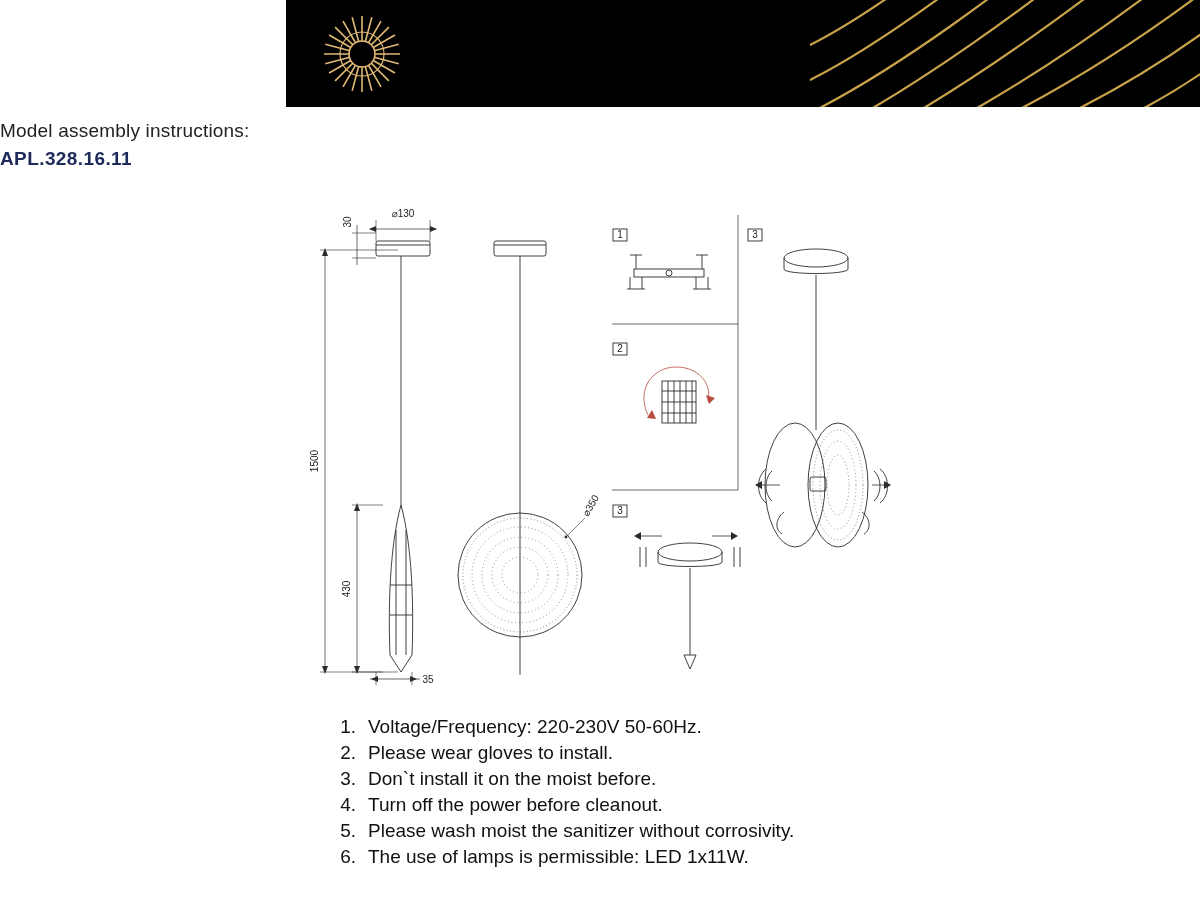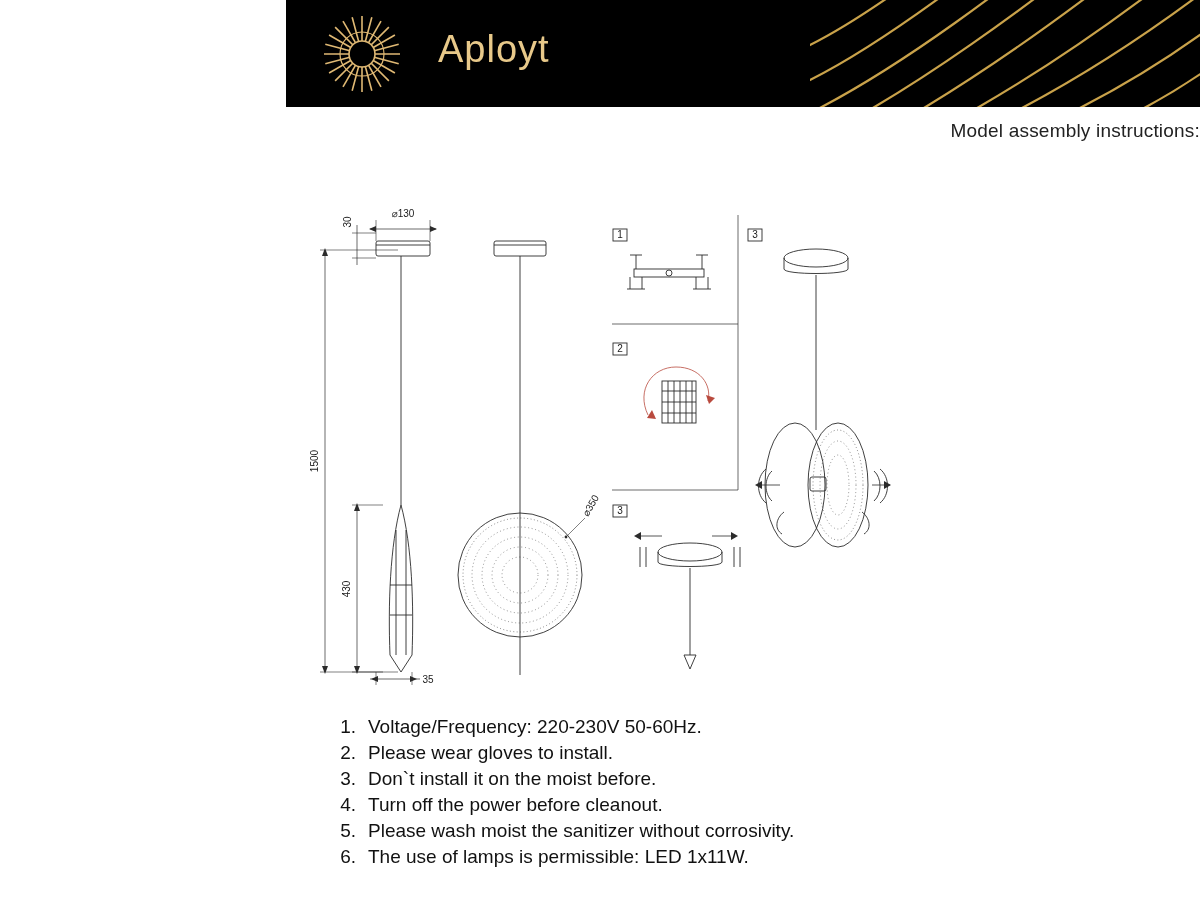--- a/index.html
+++ b/index.html
@@ -55,21 +55,21 @@
     width: 430px;
     height: 300px;
   }
 
   
   .title-block {
     position: absolute;
     left: 0;
     top: 120px;
     width: 1200px;
-    text-align: right;
+    text-align: left;
   }
   .title-line1 {
     font-size: 19px;
     color: #222;
     letter-spacing: 0.2px;
   }
   .title-line2 {
     font-size: 19px;
     color: #1d2a5a;
     font-weight: 700;
@@ -162,21 +162,20 @@
               <line x1="40" y1="40" x2="40" y2="78"></line>
               <line x1="40" y1="40" x2="2" y2="40"></line>
               <line x1="40" y1="40" x2="78" y2="40"></line>
             </g>
         </g>
         <circle cx="40" cy="40" r="22" fill="none" stroke="#e0b974" stroke-width="1.2"></circle>
         <circle cx="40" cy="40" r="13" fill="#000000" stroke="#e0b974" stroke-width="1.6"></circle>
       </svg>
     </div>
 
-    <div class="brand-name">Aployt</div>
 
     <div class="fan-deco">
       <svg width="430" height="300" viewBox="0 0 430 300">
         <g fill="none" stroke="#c9a24a" stroke-width="2.2" stroke-linecap="round">
           <path d="M20 290 C 120 250 250 180 420 40"></path>
           <path d="M35 292 C 140 260 270 200 428 75"></path>
           <path d="M55 294 C 160 272 290 225 430 115"></path>
           <path d="M80 296 C 185 282 310 250 430 155"></path>
           <path d="M110 298 C 210 290 330 270 430 200"></path>
           <path d="M145 299 C 235 296 345 288 430 245"></path>
@@ -188,20 +187,21 @@
           <path d="M185 300 C 260 300 370 298 430 280"></path>
         </g>
       </svg>
     </div>
 
   </div>
 </div>
 
 <div class="title-block">
   <div class="title-line1">Model assembly instructions:</div>
+  <div class="title-line2">APL.328.16.11</div>
 </div>
 
 <div class="drawing">
   <svg width="1200" height="520" viewBox="0 0 1200 520">
 
     <g stroke="#2b2b2b" fill="none" stroke-width="0.9">
 
       <g>
 
         <line x1="320" y1="65" x2="398" y2="65" stroke-width="0.6"></line>

